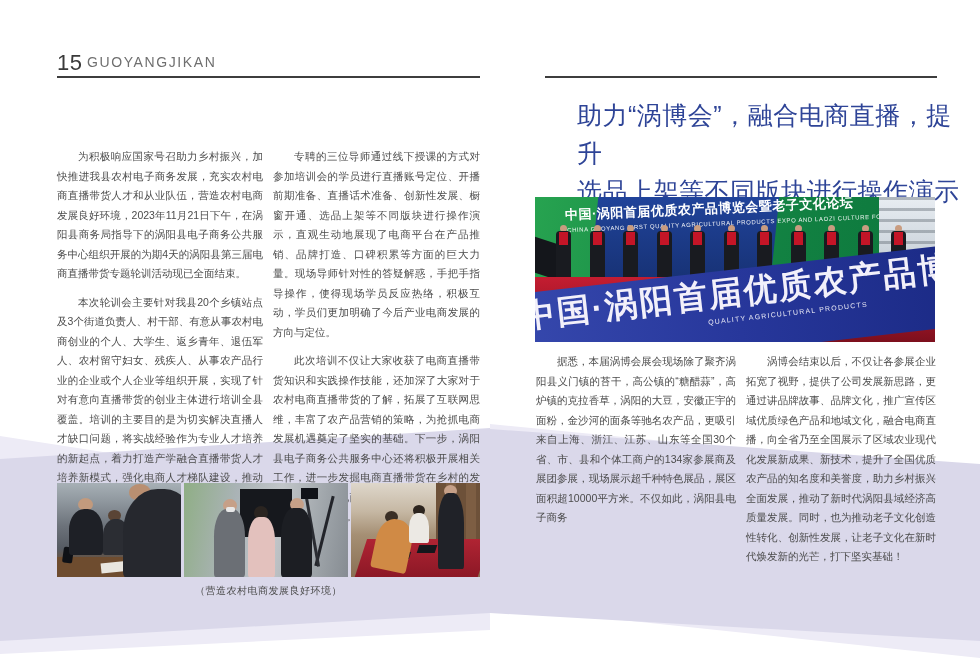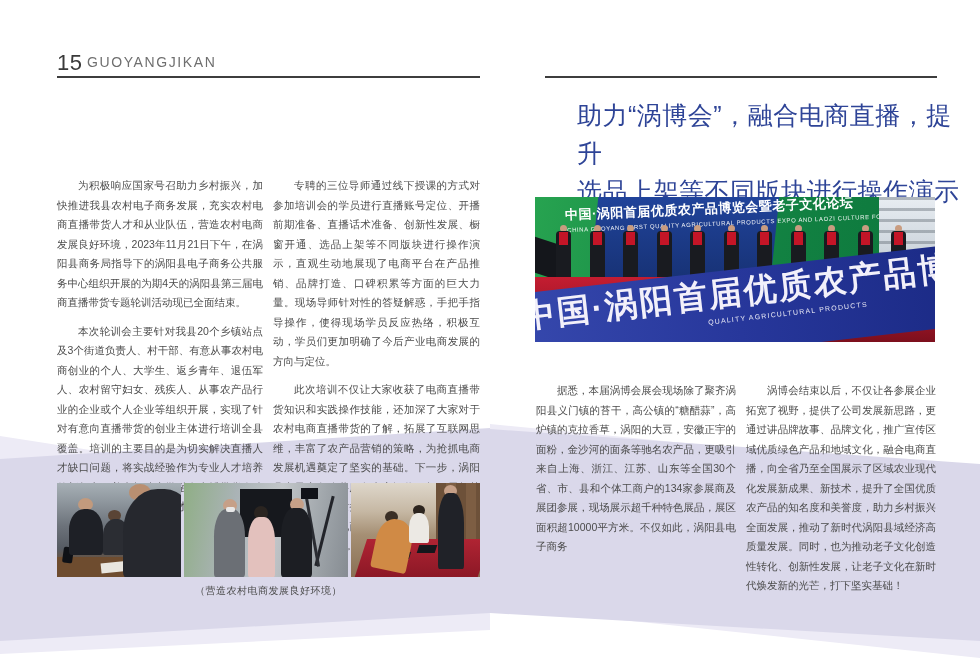--- a/index.html
+++ b/index.html
@@ -19,21 +19,21 @@
   .hdr{position:absolute;top:50px;white-space:nowrap;}
   .hdr .pnum{font-size:22px;color:#3a3a3a;letter-spacing:.5px;}
   .hdr .jname{font-size:14px;color:#6f6f6f;letter-spacing:1.6px;position:relative;top:-3px;}
   #hdr-left{left:57px;}
   #hdr-right{left:545px;width:392px;text-align:right;}
   .rule{position:absolute;top:76px;height:2px;background:#3d3d3d;}
   #rule-left{left:57px;width:423px;}
   #rule-right{left:545px;width:392px;}
   
   #title-left{position:absolute;left:57px;top:103px;font-size:14px;font-weight:700;color:#363636;letter-spacing:.5px;}
-  .col{position:absolute;margin-top:29px;}
+  .col{position:absolute;}
   .col p{margin:0 0 9px 0;font-size:10.5px;line-height:19.5px;text-align:justify;color:#4b4b4b;}
   .col p.ind{text-indent:2em;}
   #colL1{left:57px;top:147px;width:206px;}
   #colL2{left:273px;top:147px;width:207px;}
   
   #photos{position:absolute;left:57px;top:483px;width:423px;height:94px;display:flex;gap:3px;}
   .photo{position:relative;overflow:hidden;height:94px;flex:none;}
   #p1{width:124px;background:linear-gradient(180deg,#a7b0b6 0%,#8c949b 22%,#6d737b 45%,#555a62 70%,#6e5138 86%,#7c5c40 100%);}
   #p2{width:164px;background:linear-gradient(100deg,#8fae85 0%,#aab3b6 30%,#c2c6c9 55%,#9fa5aa 80%,#868c92 100%);}
   #p3{width:129px;background:linear-gradient(180deg,#ded7cb 0%,#c6b8a4 30%,#a58f74 55%,#8a7054 100%);}

